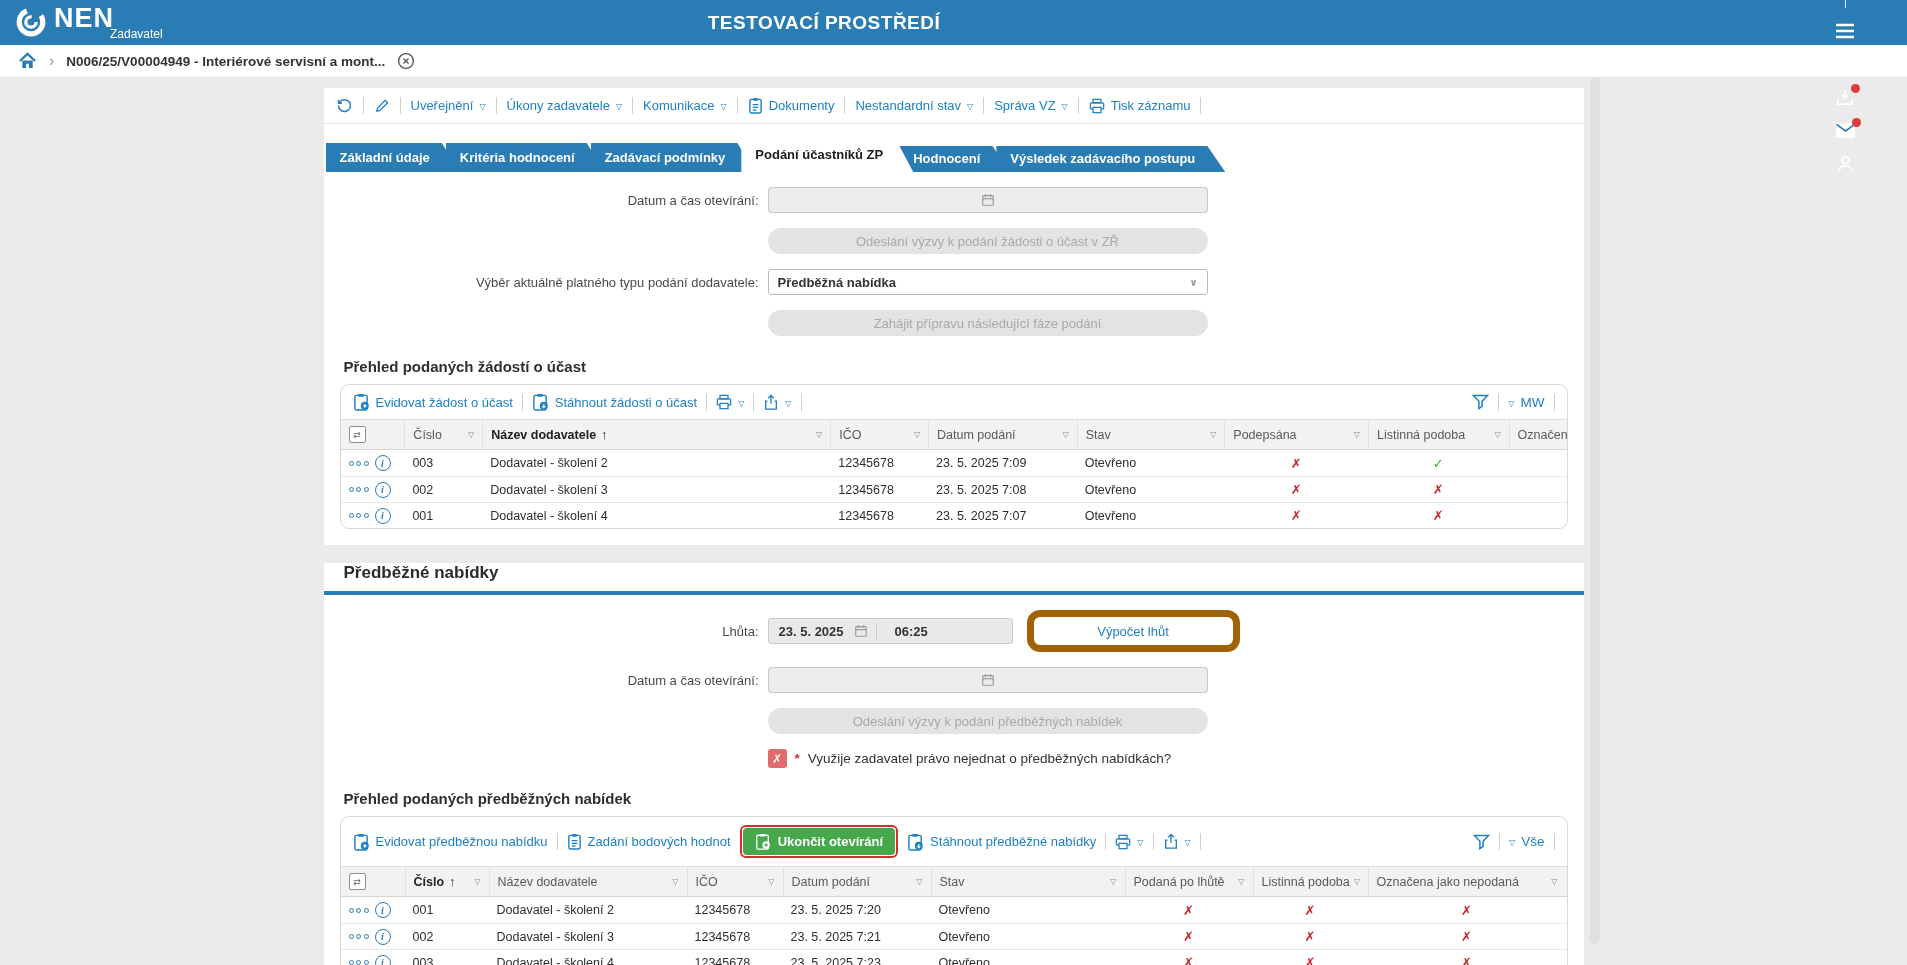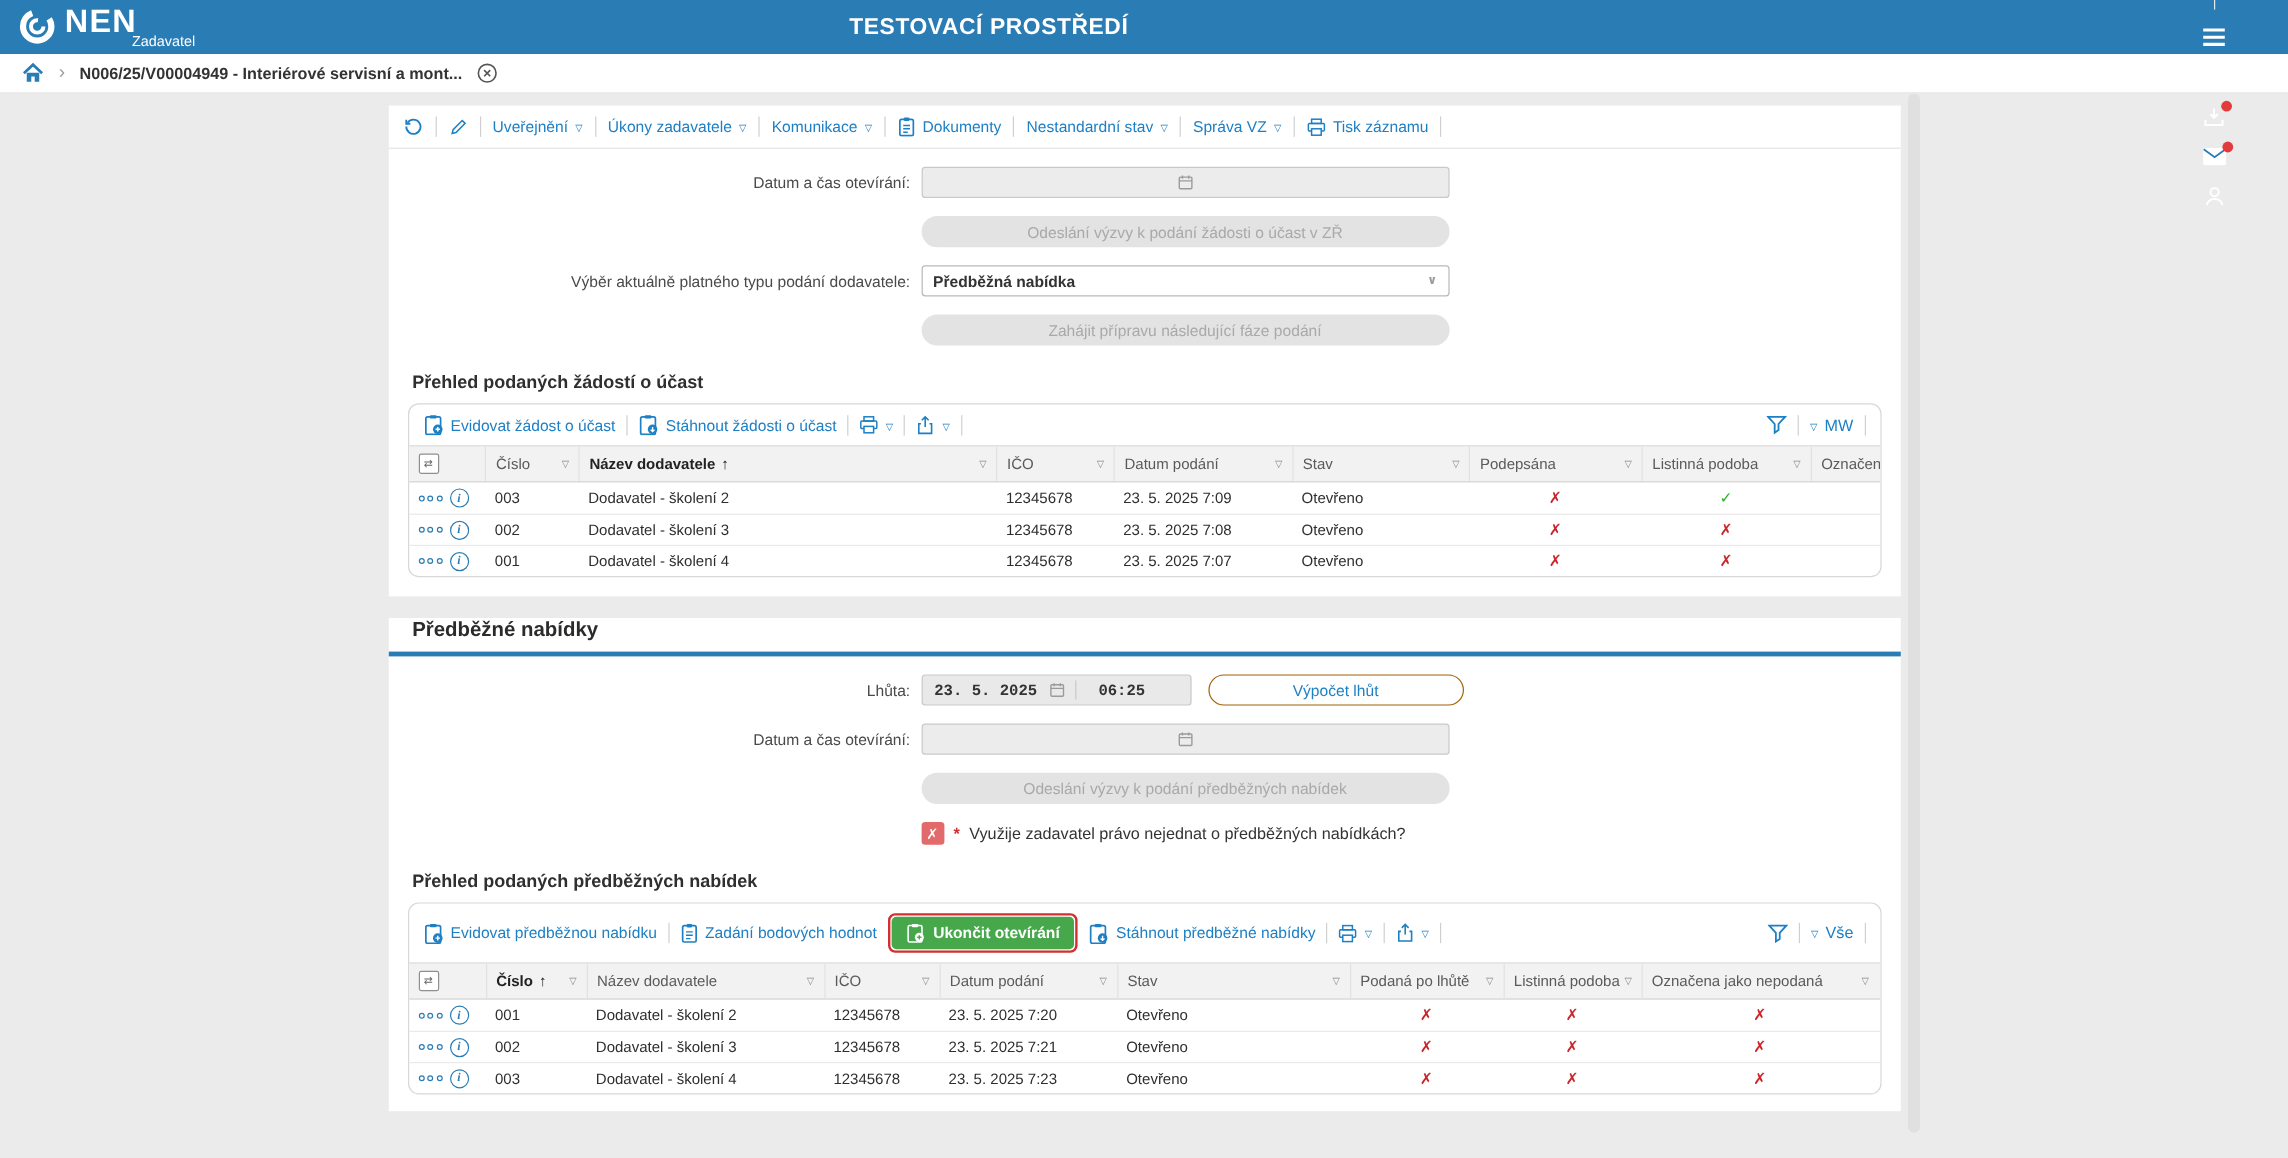--- a/index.html
+++ b/index.html
@@ -54,25 +54,25 @@
   .form-area{ margin-top:8px; }
   .form-row{ display:flex; align-items:center; margin:15px 0; }
   .form-label{ flex:0 0 444px; text-align:right; padding-right:9px; font-size:13px; color:#4a4a4a; white-space:nowrap; }
   .input-disabled{ width:440px; height:26px; background:#ececec; border:1px solid #c9c9c9; border-radius:3px;
                    display:flex; align-items:center; justify-content:center; }
   .btn-disabled{ width:440px; height:26px; background:#e3e3e3; border:none; border-radius:13px; color:#a9a9a9;
                  font-size:13px; font-family:inherit; }
   .select-box{ width:440px; height:26px; background:#fff; border:1px solid #b9b9b9; border-radius:3px;
                display:flex; align-items:center; padding:0 9px; font-size:13px; font-weight:bold; cursor:pointer; }
   .select-box .sel-caret{ margin-left:auto; color:#9a9a9a; font-size:10px; }
-  .datetime{ display:flex; align-items:center; height:26px; background:#e9e9e9; border:1px solid #c9c9c9; border-radius:3px; width:225px;font-family:Liberation Mono, monospace; }
+  .datetime{ display:flex; align-items:center; height:26px; background:#e9e9e9; border:1px solid #c9c9c9; border-radius:3px; width:245px; }
   .datetime .dt-date{ font-size:13px; font-weight:bold; padding:0 10px; }
   .datetime .dt-div{ width:1px; height:16px; background:#c9c9c9; margin:0 8px; }
   .datetime .dt-time{ font-size:13px; font-weight:bold; padding:0 10px; }
-  .btn-outline{ width:213px; height:26px; margin-left:14px; background:#fff; border:1px solid #a16207; border-radius:13px;
+  .btn-outline{ width:213px; height:42px; margin-left:14px; background:#fff; border:7px solid #a16207; border-radius:13px;
                 color:#1d7fc4; font-size:13px; font-family:inherit; cursor:pointer; }
   .question-row{ display:flex; align-items:center; gap:8px; }
   .chk-x{ width:19px; height:19px; border-radius:3px; background:#e36a6a; color:#fff; font-size:12px; font-weight:bold;
           display:flex; align-items:center; justify-content:center; }
   .q-star{ color:#d12f2f; font-size:13.5px; font-weight:bold; }
   .q-text{ font-size:13.5px; color:#333; }
 
   
   .section-title{ font-size:15px; font-weight:bold; color:#2f2f2f; margin:22px 0 9px 20px; }
   .big-title{ font-size:17px; font-weight:bold; color:#2b2b2b; margin:12px 0 8px 20px; }
@@ -255,20 +255,28 @@
         <svg width="16" height="16" viewBox="0 0 18 18">
             <rect x="4.5" y="1.5" width="9" height="4" fill="none" stroke="#1d7fc4" stroke-width="1.4"></rect>
             <rect x="1.5" y="5.5" width="15" height="7" rx="1" fill="none" stroke="#1d7fc4" stroke-width="1.4"></rect>
             <rect x="4.5" y="10.5" width="9" height="6" fill="#fff" stroke="#1d7fc4" stroke-width="1.4"></rect>
           </svg>
         <span>Tisk záznamu</span>
         </span>
       <span class="tsep"></span>
     </div>
 
+    <div class="tabs-row">
+      <div class="tab">Základní údaje</div>
+      <div class="tab">Kritéria hodnocení</div>
+      <div class="tab">Zadávací podmínky</div>
+      <div class="tab active">Podání účastníků ZP</div>
+      <div class="tab">Hodnocení</div>
+      <div class="tab">Výsledek zadávacího postupu</div>
+    </div>
 
     <div class="form-area">
       <div class="form-row">
         <div class="form-label">Datum a čas otevírání:</div>
         <div class="input-disabled">
           <svg width="14" height="14" viewBox="0 0 16 16">
               <rect x="2" y="3" width="12" height="11" rx="1" fill="none" stroke="#9a9a9a" stroke-width="1.3"></rect>
               <path d="M5 1.5v3M11 1.5v3M2 6.5h12" stroke="#9a9a9a" stroke-width="1.3"></path>
             </svg>
         </div>

